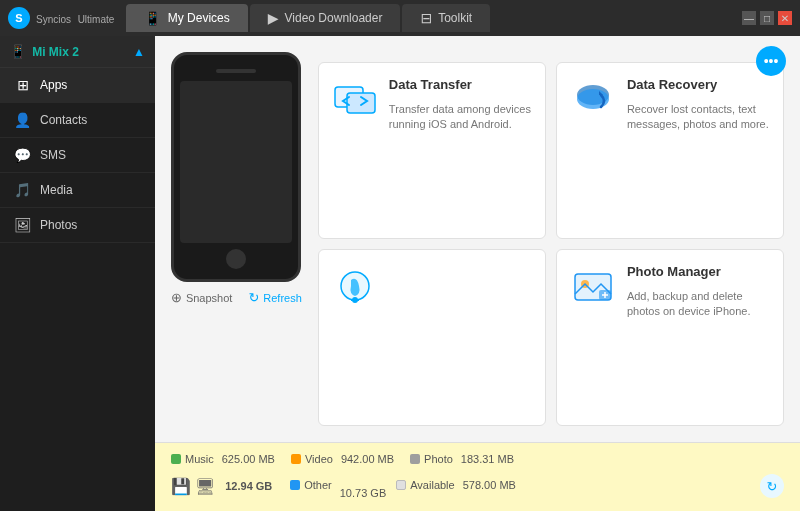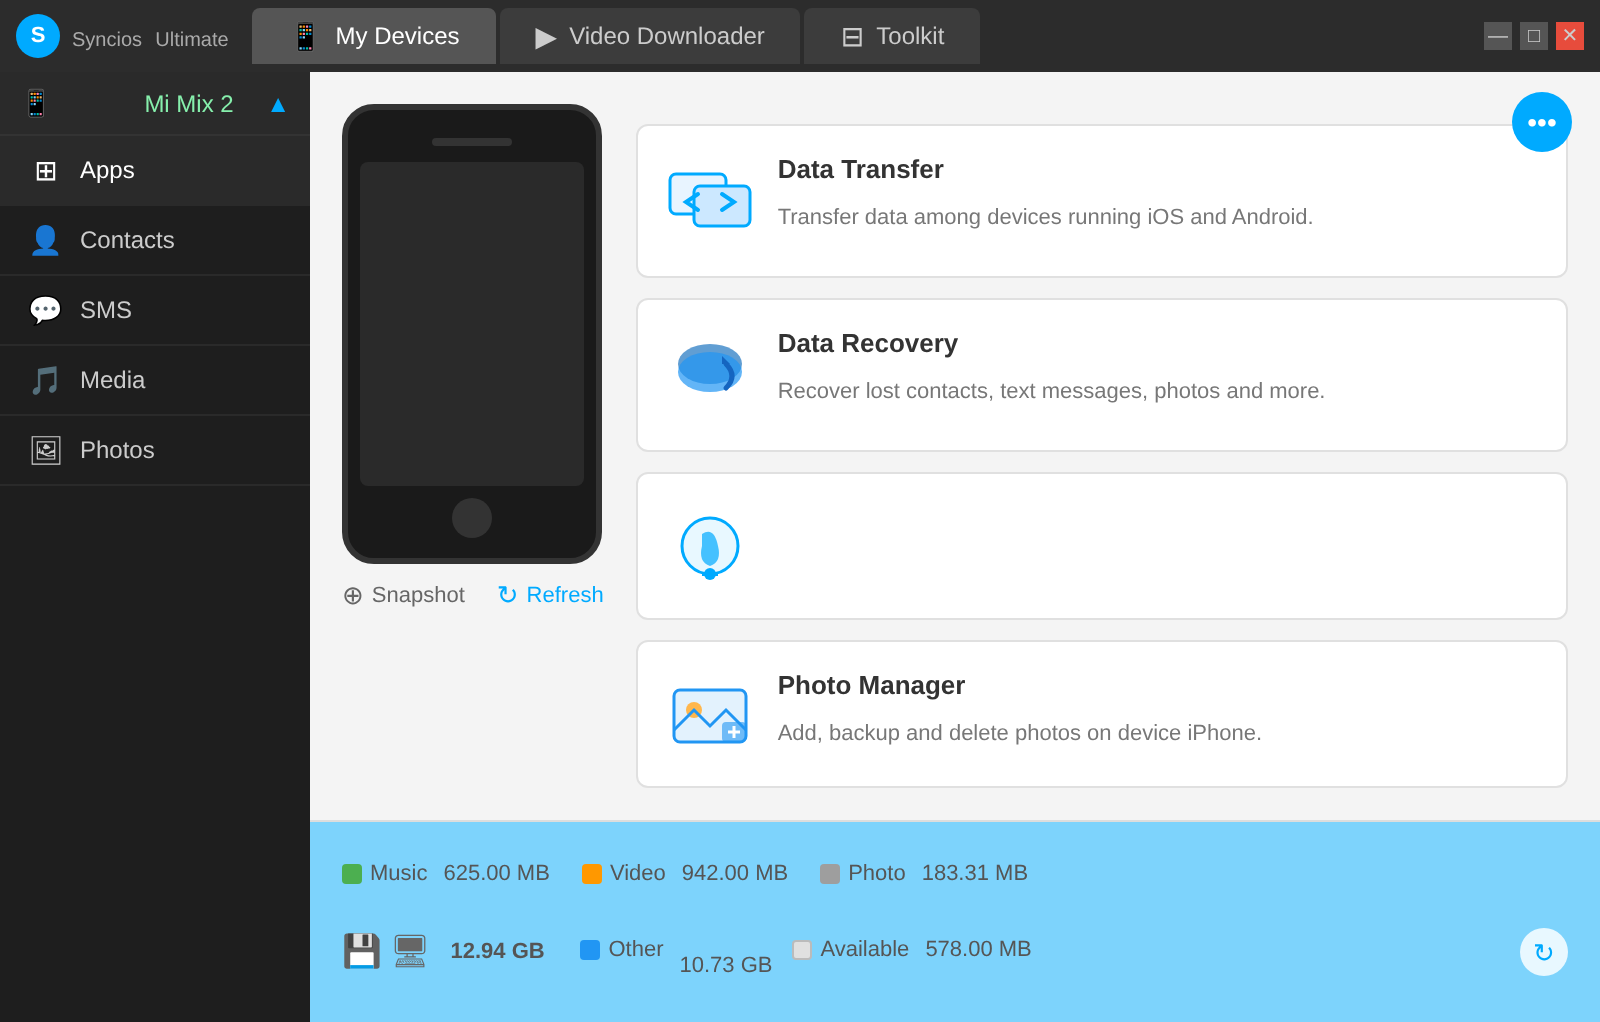--- a/index.html
+++ b/index.html
@@ -68,21 +68,21 @@
     }
     .device-header {
       display: flex;
       align-items: center;
       padding: 8px 10px;
       background: #2a2a2a;
       border-bottom: 1px solid #333;
       gap: 6px;
     }
     .device-icon { font-size: 13px; color: #00aaff; }
-    .device-name { font-size: 12px; color: #86efac; font-weight: normal; flex: 1; margin-left: 40px; }
+    .device-name { font-size: 12px; color: #14b8a6; font-weight: bold; flex: 1; }
     .device-arrow { font-size: 12px; color: #00aaff; cursor: pointer; }
     .sidebar-item {
       display: flex;
       align-items: center;
       gap: 8px;
       padding: 9px 14px;
       cursor: pointer;
       color: #ccc;
       font-size: 12px;
       border-bottom: 1px solid #2a2a2a;
@@ -167,21 +167,21 @@
       display: flex; align-items: center; justify-content: center;
       cursor: pointer;
       color: white;
       font-size: 14px;
     }
 
     
     .features-grid {
       flex: 1;
       display: grid;
-      grid-template-columns: 1fr;
+      grid-template-columns: 1fr 1fr;
       grid-template-rows: 1fr 1fr;
       gap: 10px;
       padding-top: 10px;
     }
     .feature-card {
       background: white;
       border-radius: 6px;
       padding: 14px;
       display: flex;
       gap: 12px;
@@ -195,26 +195,26 @@
       flex-shrink: 0;
       width: 44px;
       height: 44px;
       display: flex; align-items: center; justify-content: center;
     }
     .feature-card-text h3 { font-size: 13px; font-weight: bold; color: #333; margin-bottom: 4px; }
     .feature-card-text p { font-size: 11px; color: #777; line-height: 1.4; margin-top: 10px; }
 
     
     .storage-area {
-      background: #7dd3fc;
+      background: #fef9c3;
       border-top: 1px solid #ddd;
-      padding: 20px 16px;
+      padding: 10px 16px;
       display: flex;
       flex-direction: column;
-      gap: 18px;
+      gap: 6px;
     }
     .storage-legend {
       display: flex;
       gap: 16px;
       align-items: center;
       font-size: 11px;
       color: #555;
     }
     .legend-item { display: flex; align-items: center; gap: 4px; }
     .legend-dot { width: 10px; height: 10px; border-radius: 2px; flex-shrink: 0; }

